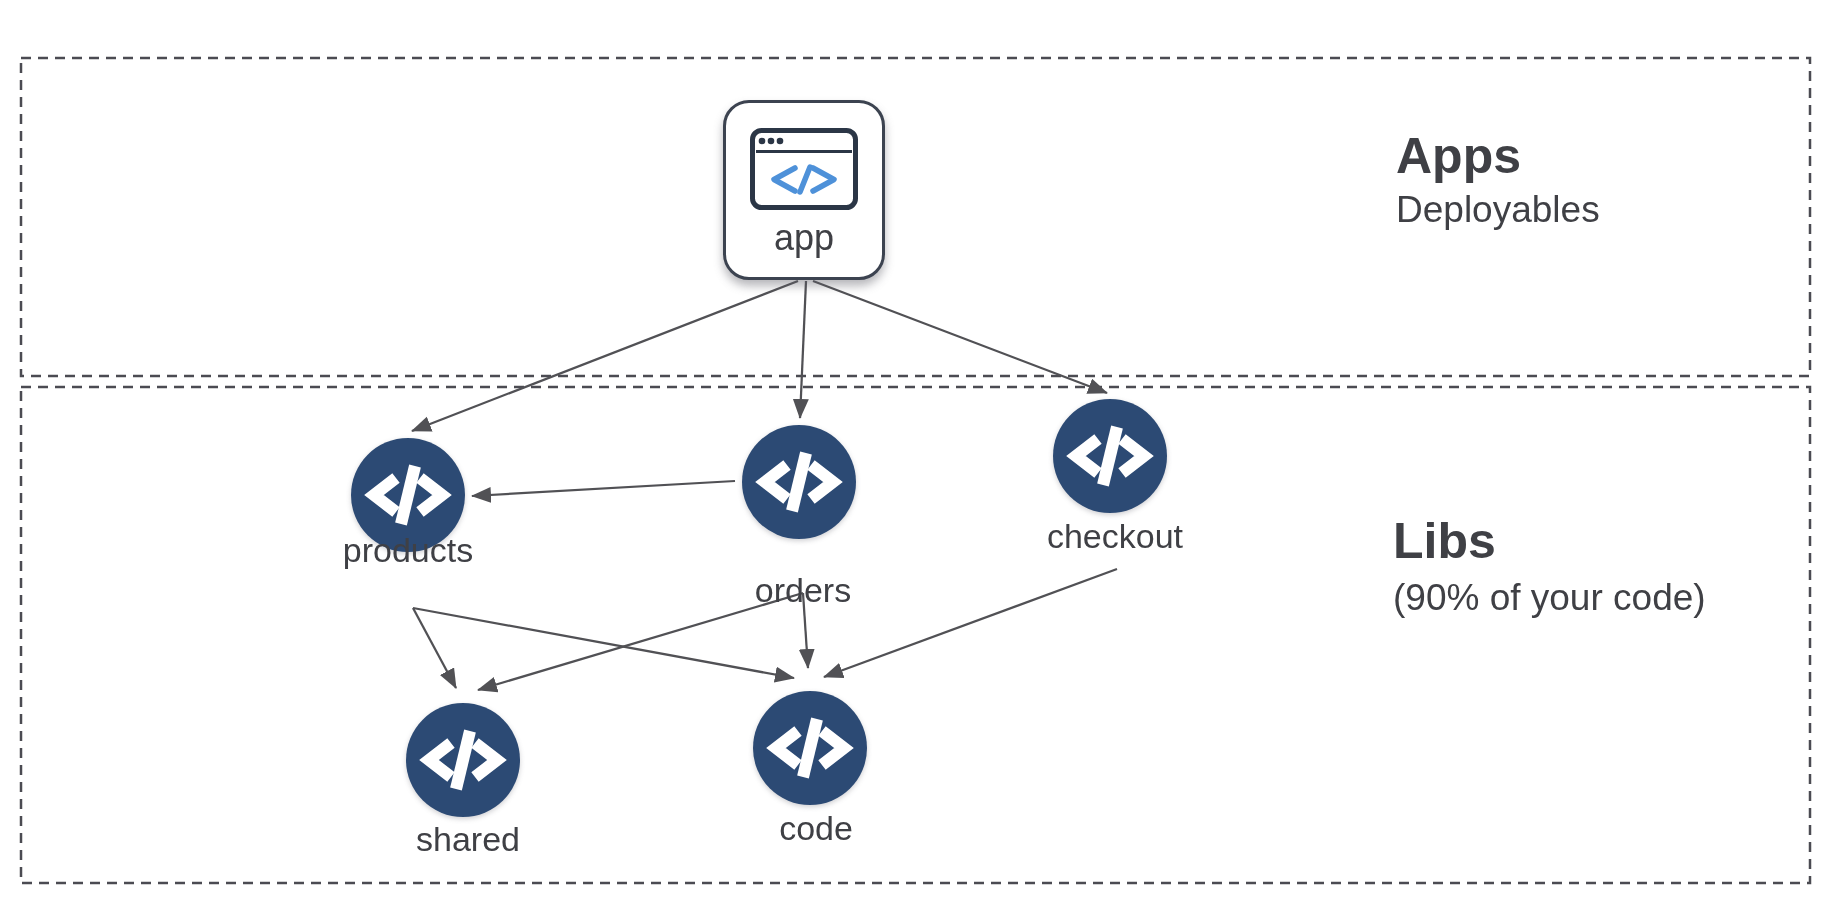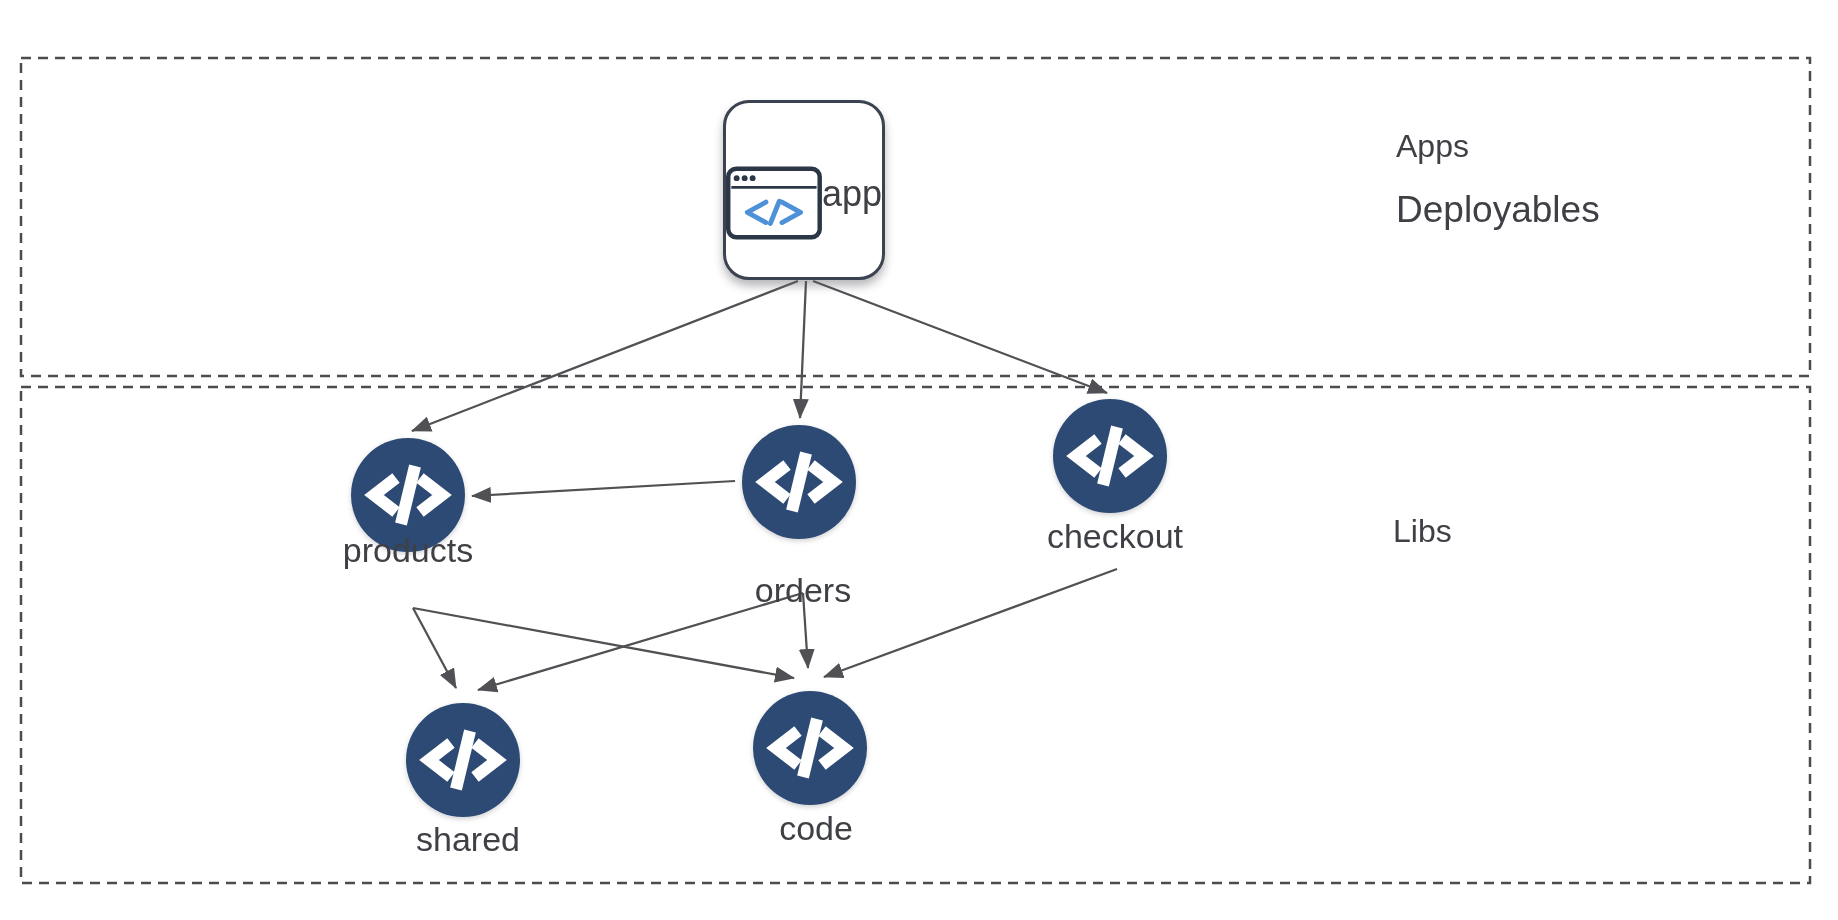--- a/index.html
+++ b/index.html
@@ -20,36 +20,36 @@
     position:relative;overflow:hidden;
     font-family:"Liberation Sans", sans-serif;
     color:var(--text);
   }
   .stage{position:absolute;inset:0;}
   svg.layer{position:absolute;left:0;top:0;z-index:1;}
   .abs{position:absolute;z-index:2;}
 
   
   .section-title{
-    font-weight:normal;font-size:32px;line-height:1.1;color:var(--text);
+    font-weight:bold;font-size:50px;line-height:1.1;color:var(--text);
     white-space:nowrap;
   }
   .section-subtitle{
     font-weight:normal;font-size:37px;line-height:1.1;color:var(--text);
     white-space:nowrap;
   }
 
   
   .app-card{
     width:162px;height:180px;
     background:var(--card-fill);
     border:3px solid var(--card-border);
     border-radius:26px;
     box-shadow:0 6px 10px rgba(95,95,105,.45);
-    display:flex;flex-direction:row;align-items:center;
+    display:flex;flex-direction:column;align-items:center;
   }
   .app-card .window-icon{margin-top:25px;}
   .app-card .app-label{
     margin-top:8px;font-size:36px;line-height:1.1;color:var(--text);
   }
 
   
   .circle-node{
     width:114px;height:114px;border-radius:50%;
     background:var(--node-fill);
@@ -86,20 +86,21 @@
       <line x1="413" y1="608" x2="794" y2="678" marker-end="url(#arrow)"></line>
       <line x1="803" y1="593" x2="478" y2="690" marker-end="url(#arrow)"></line>
       <line x1="803" y1="593" x2="808" y2="668" marker-end="url(#arrow)"></line>
       <line x1="1117" y1="569" x2="824" y2="677" marker-end="url(#arrow)"></line>
     </g>
   </svg>
 
   <div class="abs section-title" style="left:1396px;top:129px">Apps</div>
   <div class="abs section-subtitle" style="left:1396px;top:190px">Deployables</div>
   <div class="abs section-title" style="left:1393px;top:514px">Libs</div>
+  <div class="abs section-subtitle" style="left:1393px;top:578px">(90% of your code)</div>
 
   <div class="abs app-card" style="left:723px;top:100px">
     <svg class="window-icon" width="108" height="82" viewBox="0 0 108 82">
       <rect x="2.5" y="2.5" width="103" height="77" rx="9" fill="var(--card-fill)" stroke="var(--icon-dark)" stroke-width="5"></rect>
       <circle cx="12" cy="13" r="3.3" fill="var(--icon-dark)"></circle>
       <circle cx="21" cy="13" r="3.3" fill="var(--icon-dark)"></circle>
       <circle cx="30" cy="13" r="3.3" fill="var(--icon-dark)"></circle>
       <line x1="6" y1="23.5" x2="102" y2="23.5" stroke="var(--icon-dark)" stroke-width="3"></line>
       <g stroke="var(--icon-blue)" stroke-width="5.5" fill="none" stroke-linecap="round" stroke-linejoin="round">
         <polyline points="45,40 24,51.5 45,63"></polyline>

